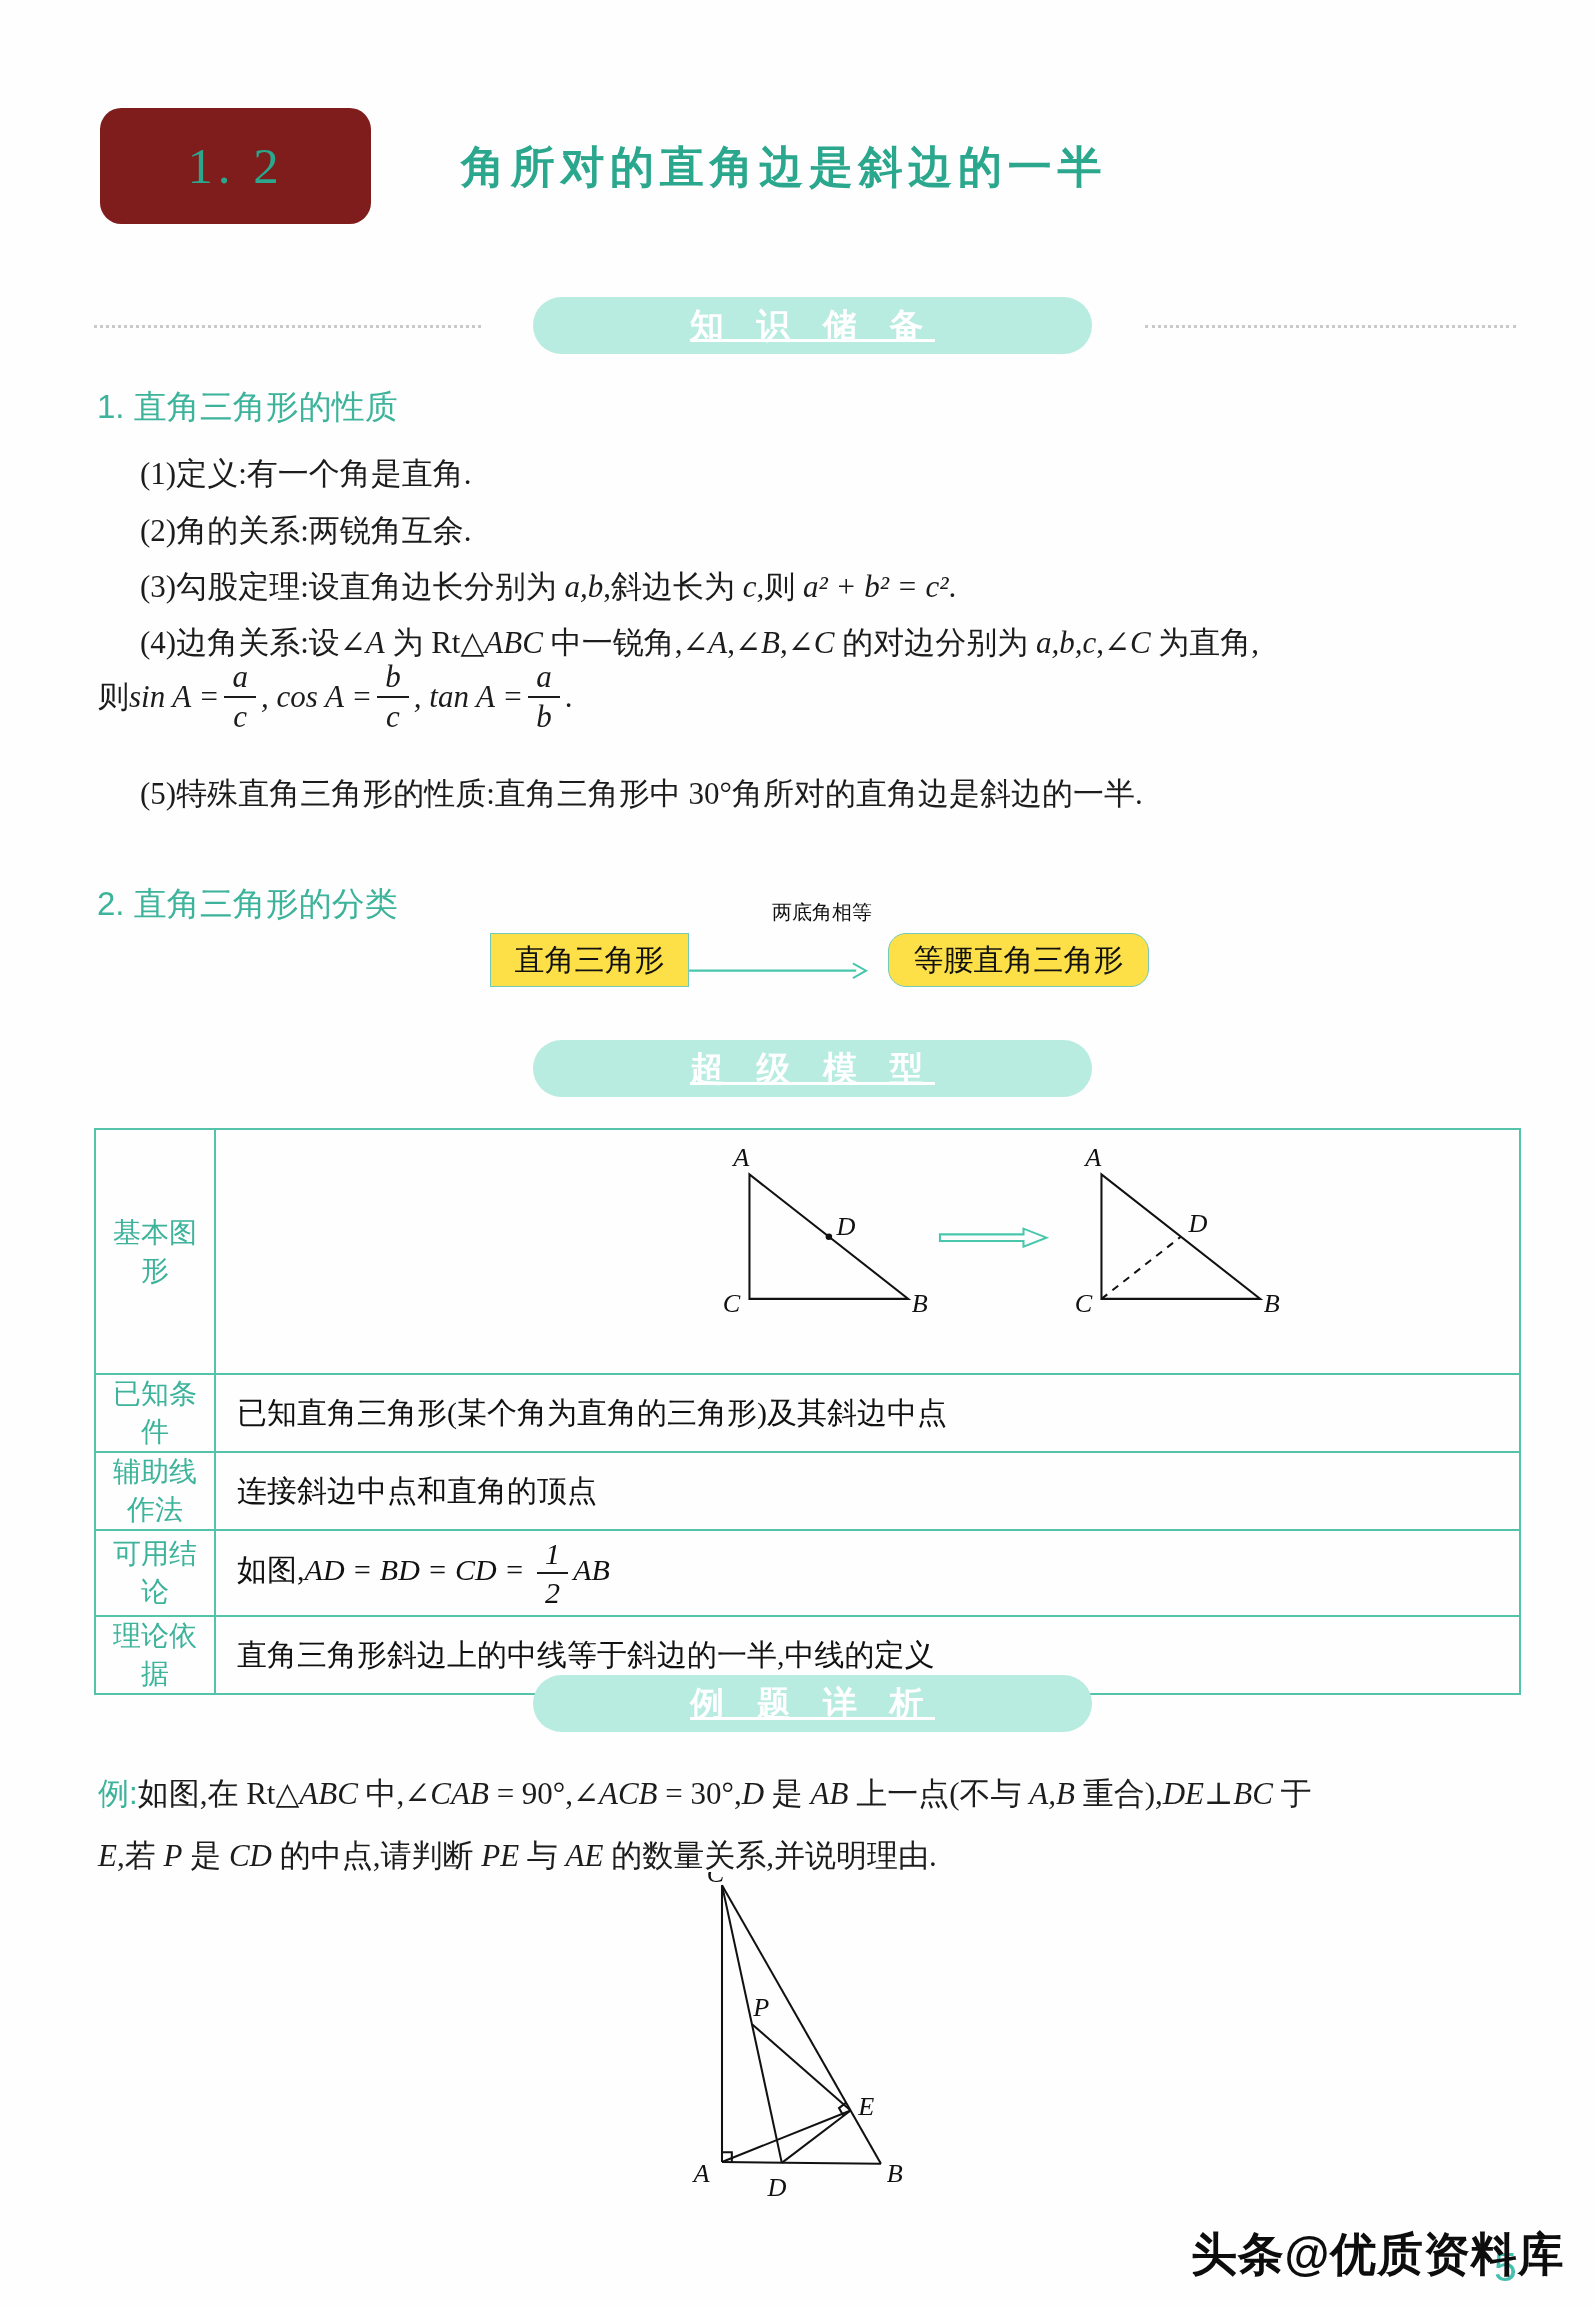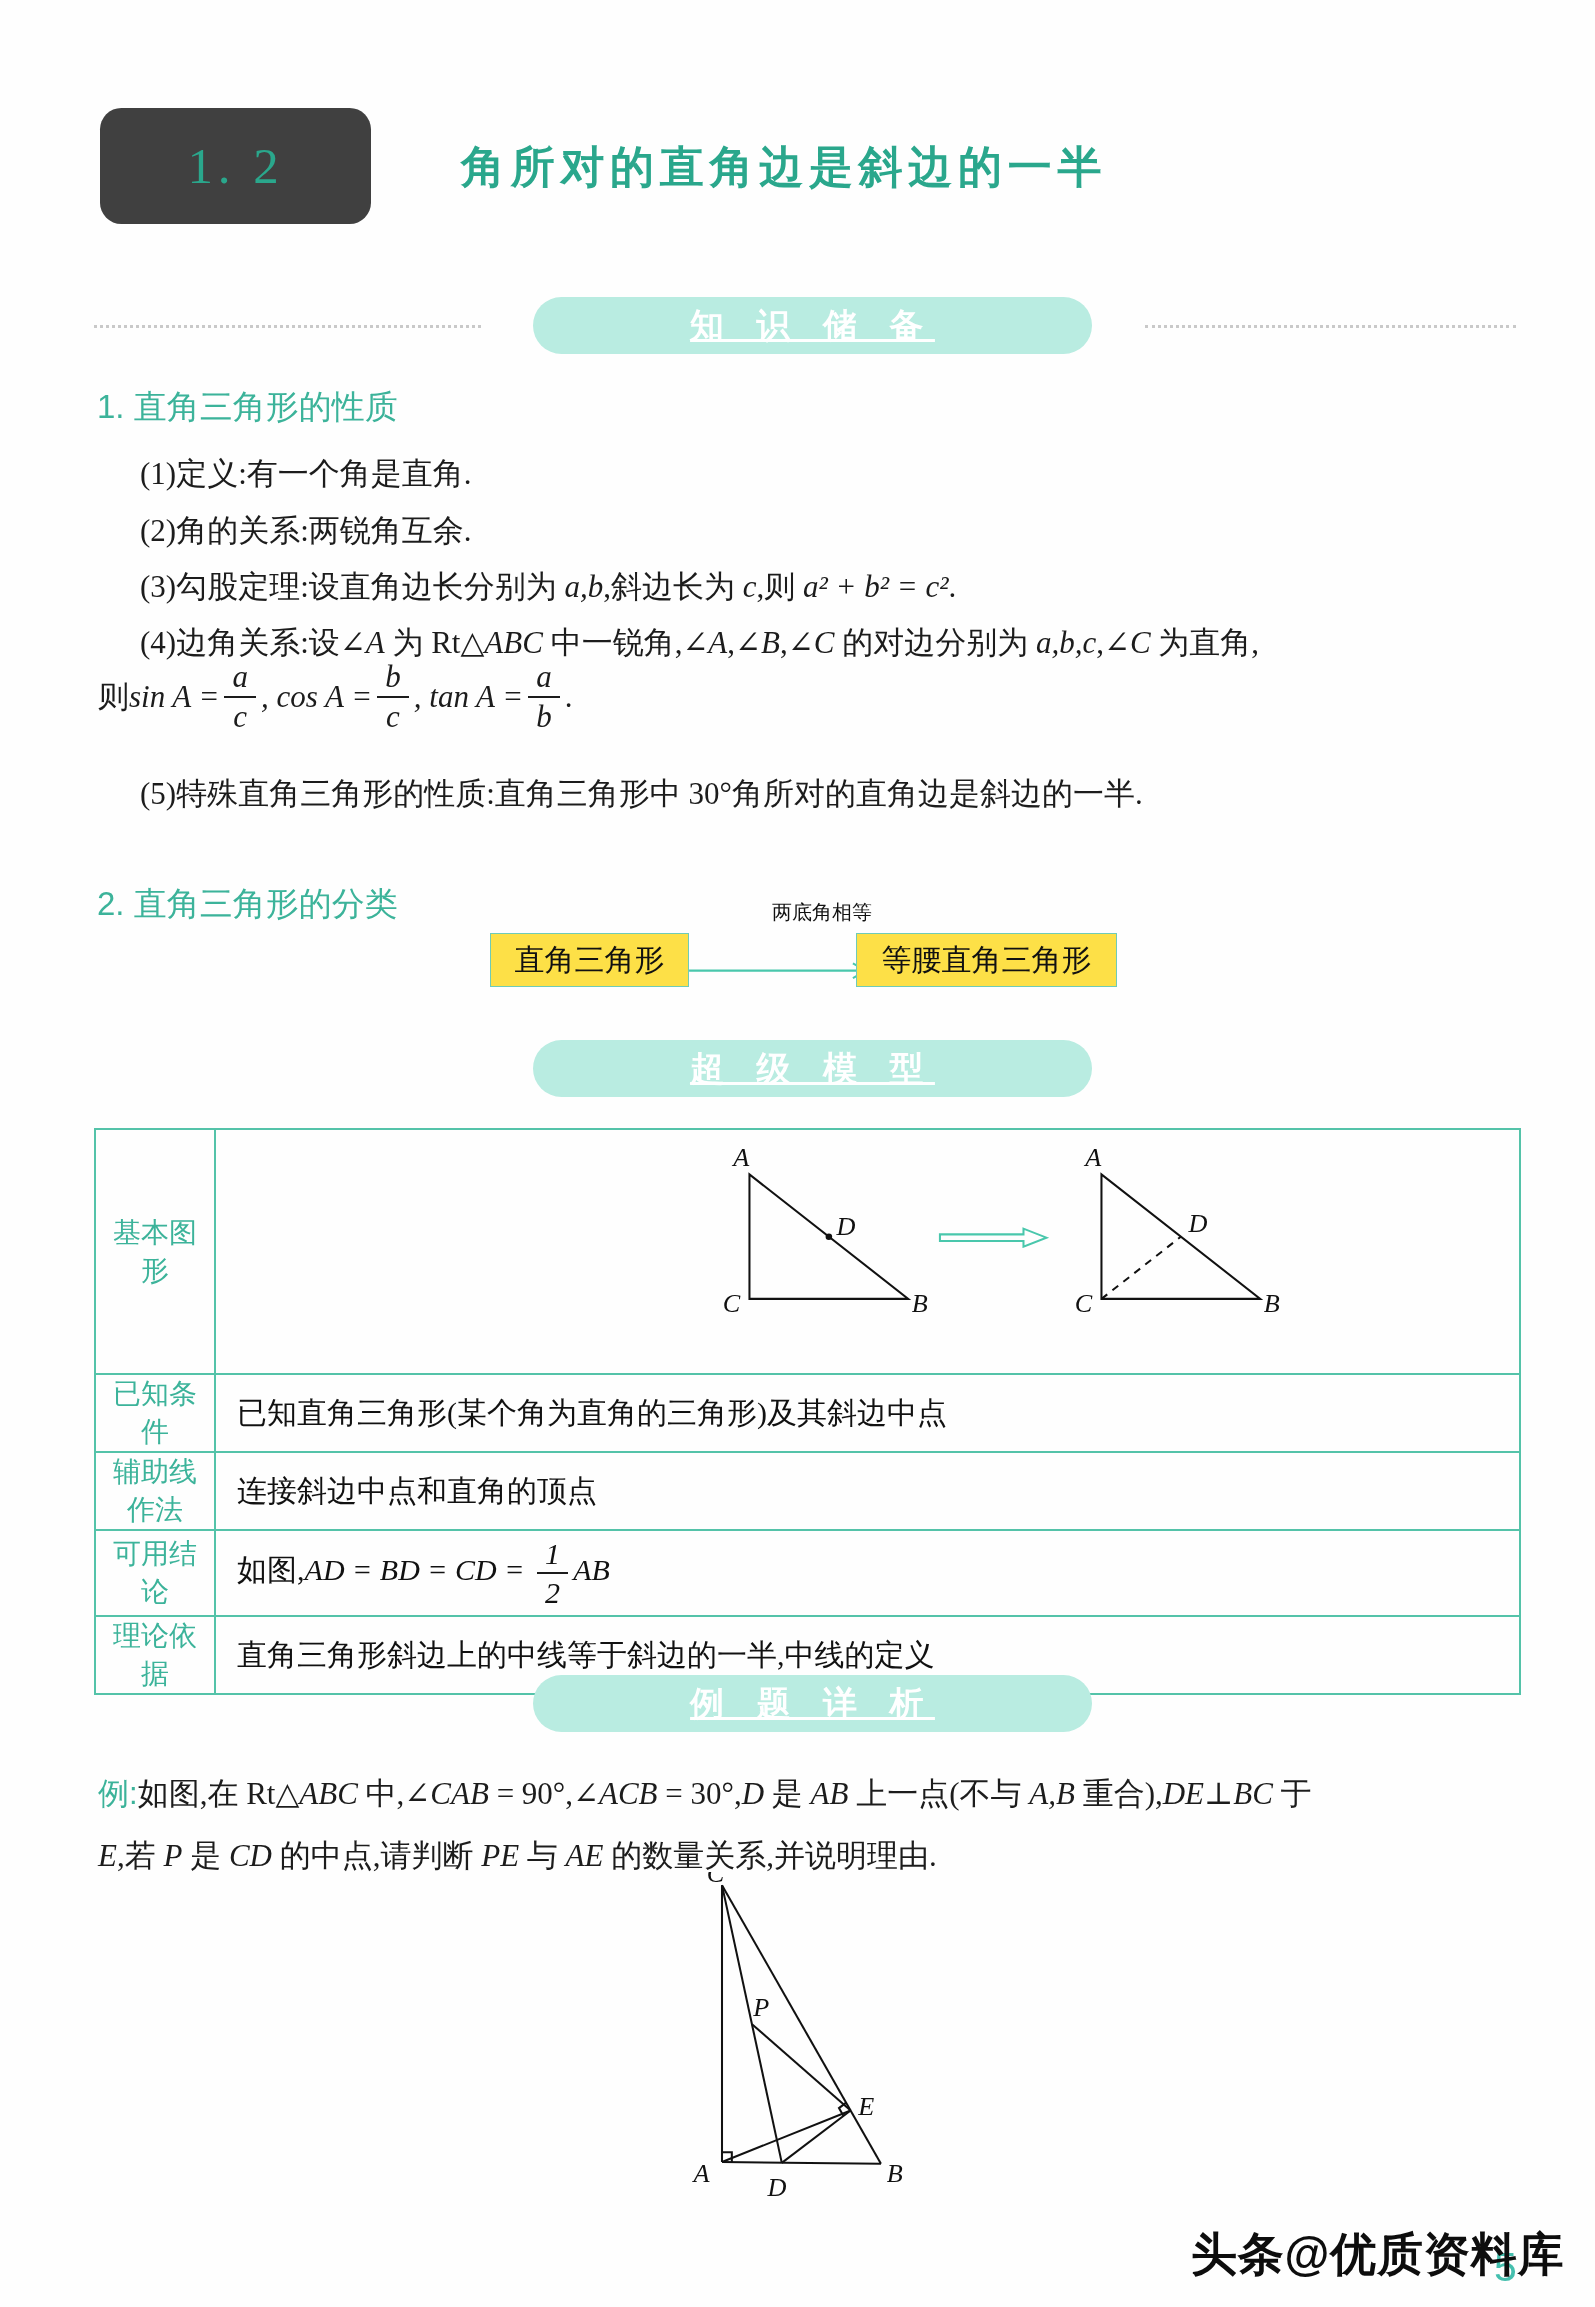--- a/index.html
+++ b/index.html
@@ -6,21 +6,21 @@
   .page{
     position:relative;width:1595px;height:2307px;margin:0 auto;
     background:#fefefe;overflow:hidden;
     font-family:"Liberation Serif","DejaVu Serif",serif;color:#1c1c1c;
   }
   .sans{font-family:"Liberation Sans","DejaVu Sans",sans-serif;}
   .abs{position:absolute;}
   
   .secno-box{
     position:absolute;left:100px;top:108px;width:271px;height:116px;
-    background:#404040;border-radius:21.3px;
+    background:#7f1d1d;border-radius:21.3px;
     display:flex;align-items:center;justify-content:center;
   }
   .secno{font-size:51px;color:#2aa78c;letter-spacing:4.9px;font-family:"Liberation Serif",serif;}
   .page-title{
     position:absolute;left:461px;top:138px;font-size:44px;font-weight:bold;
     color:#2aa78c;letter-spacing:5.7px;font-family:"Liberation Serif","DejaVu Serif",serif;
   }
   
   .banner{
     position:absolute;left:533px;width:559px;height:57px;border-radius:29px;
@@ -129,21 +129,21 @@
   <div class="flowbox" style="left:490px;width:197px;">
     <span>直角三角形</span>
   </div>
   <div class="flow-label">两底角相等</div>
   <div class="flow-arrow">
     <svg width="182" height="21.3" viewBox="0 0 222 26">
       <line x1="0" y1="13" x2="204" y2="13" class="teal-stroke"></line>
       <polyline points="200,4 216,13 200,22" class="teal-stroke"></polyline>
     </svg>
   </div>
-  <div class="flowbox" style="left:856px;width:259px;">
+  <div class="flowbox" style="left:888px;width:259px;border-radius:18px;">
     <span>等腰直角三角形</span>
   </div>
 
   <div class="banner" style="top:1040px;">
     <span>超 级 模 型</span>
   </div>
 
   <table class="model-table">
     <tbody>
         <tr>

